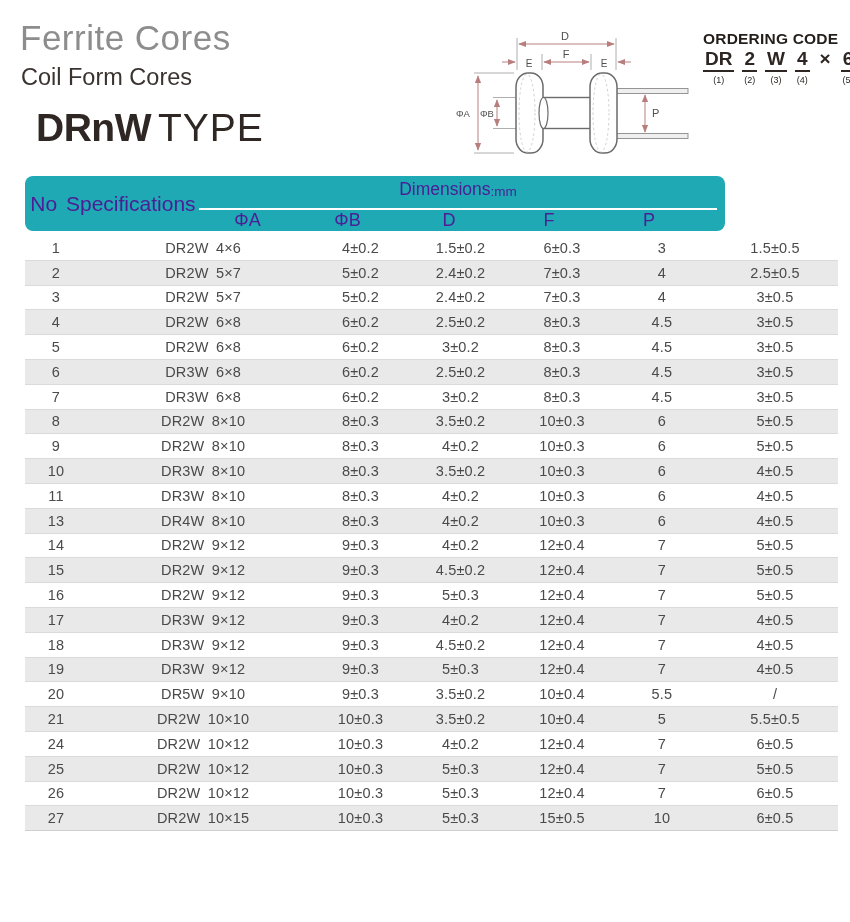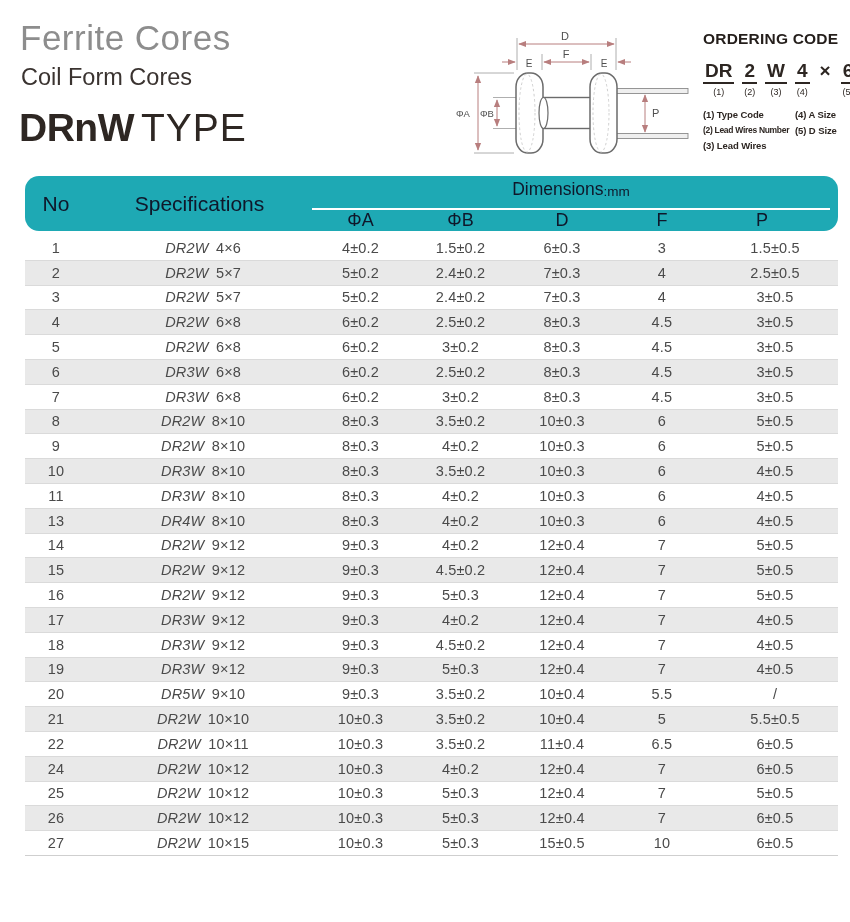--- a/index.html
+++ b/index.html
@@ -2,43 +2,43 @@
 <html><head>
 <meta charset="utf-8">
 <style>
   html,body{margin:0;padding:0;background:#ffffff;}
   .page{position:relative;width:850px;height:922px;background:#fff;overflow:hidden;
         font-family:"Liberation Sans",sans-serif;}
 
   
   .brand-title{position:absolute;left:20px;top:18px;font-size:35px;color:#8d8d8d;letter-spacing:0.5px;}
   .brand-subtitle{position:absolute;left:21px;top:64px;font-size:23.5px;color:#3a3330;font-weight:500;}
-  .brand-type{position:absolute;left:19px;top:106px;font-size:39px;color:#2e2723;white-space:nowrap;}
+  .brand-type{position:absolute;left:36px;top:106px;font-size:39px;color:#2e2723;white-space:nowrap;}
   .type-name{font-weight:bold;letter-spacing:-0.5px;}
   .type-suffix{font-weight:normal;margin-left:7px;letter-spacing:1px;}
 
   
   .diagram{position:absolute;left:438px;top:10px;width:262px;height:152px;}
 
   
   .ordering{position:absolute;left:703px;top:30px;width:146px;color:#2d2622;}
   .ord-title{font-size:15.5px;font-weight:bold;letter-spacing:0.2px;color:#241e1b;}
-  .ord-code{display:flex;margin-top:13px;}
+  .ord-code{display:flex;margin-top:1px;}
   .ord-part{display:flex;flex-direction:column;align-items:center;margin-right:8px;}
   .ord-char{font-size:19px;font-weight:bold;line-height:1;padding:0 2px 2px;}
   .ord-char.ul{border-bottom:2px solid #2d2622;}
   .ord-idx{font-size:9px;margin-top:3px;height:11px;}
   .ord-legend{display:flex;margin-top:9px;font-weight:bold;}
   .ord-col{font-size:9.5px;line-height:1.7;white-space:nowrap;letter-spacing:-0.1px;}
   .ord-col-left{width:92px;}
   .ord-col-left .ord-leg-item:nth-child(2){font-size:8.5px;letter-spacing:-0.3px;}
 
   
   .tbl-wrap{position:absolute;left:25px;top:176px;width:813px;}
-  .tbl-head{width:813px;height:55px;background:#1ea9b4;border-radius:14px;display:flex;color:#0f172a;}
+  .tbl-head{width:700px;height:55px;background:#1ea9b4;border-radius:8px;display:flex;color:#4c1d95;}
   .th-no{width:62px;display:flex;align-items:center;justify-content:center;font-size:21px;}
   .th-spec{width:225px;display:flex;align-items:center;justify-content:center;font-size:21px;}
   .th-dims{flex:1;display:flex;flex-direction:column;}
   .dims-title{height:26px;display:flex;align-items:flex-end;justify-content:center;
               font-size:17.5px;border-bottom:2px solid #fff;margin-right:8px;padding-bottom:8px;}
   .dims-unit{font-size:13.5px;padding-bottom:1px;}
   .dims-cols{flex:1;display:flex;align-items:center;font-size:18px;}
   .dims-col{text-align:center;box-sizing:border-box;}
   .dims-col-0{width:97px;}
   .dims-col-1{width:103px;}
@@ -47,21 +47,21 @@
   .dims-col-4{width:126px;padding-right:26px;}
 
   table.tbl{border-collapse:collapse;table-layout:fixed;width:813px;margin-top:5px;}
   table.tbl td{height:23.8px;padding:0;font-size:14.5px;color:#4a4a4a;text-align:center;
                border-top:1px solid #dadada;letter-spacing:0.2px;}
   table.tbl tr:first-child td{border-top:none;}
   table.tbl tr:nth-child(even){background:#e9e9e9;}
   table.tbl tr:last-child td{border-bottom:1px solid #cfcfcf;margin-top:15px;}
   td.c-spec{text-align:left;padding-left:48px;}
   td.c-p{padding-right:26px;box-sizing:border-box;}
-  .spec-model{display:inline-block;width:58px;font-style:italic;}
+  .spec-model{display:inline-block;width:58px;}
 </style>
 </head>
 <body>
 
 <div class="page">
 
   <div class="brand-title">Ferrite Cores</div>
   <div class="brand-subtitle">Coil Form Cores</div>
   <div class="brand-type">
     <span class="type-name">DRnW</span><span class="type-suffix">TYPE</span>
@@ -138,31 +138,20 @@
         </div>
         <div class="ord-part">
           <span class="ord-char">×</span>
           <span class="ord-idx"></span>
         </div>
         <div class="ord-part">
           <span class="ord-char ul">6</span>
           <span class="ord-idx">(5)</span>
         </div>
       </div>
-    <div class="ord-legend">
-      <div class="ord-col ord-col-left" id="legend-left">
-          <div class="ord-leg-item">(1) Type Code</div>
-          <div class="ord-leg-item">(2) Lead Wires Number</div>
-          <div class="ord-leg-item">(3) Lead Wires</div>
-        </div>
-      <div class="ord-col" id="legend-right">
-          <div class="ord-leg-item">(4) A Size</div>
-          <div class="ord-leg-item">(5) D Size</div>
-        </div>
-    </div>
   </aside>
 
   <section class="tbl-wrap">
     <div class="tbl-head">
       <div class="th-no">No</div>
       <div class="th-spec">Specifications</div>
       <div class="th-dims">
         <div class="dims-title">
           <span>Dimensions</span>
             <span class="dims-unit">:mm</span>
@@ -361,29 +350,20 @@
           <tr>
             <td class="c-no">21</td>
             <td class="c-spec"><span class="spec-model">DR2W</span><span class="spec-size">10×10</span></td>
             <td class="c-a">10±0.3</td>
             <td class="c-b">3.5±0.2</td>
             <td class="c-d">10±0.4</td>
             <td class="c-f">5</td>
             <td class="c-p">5.5±0.5</td>
           </tr>
           <tr>
-            <td class="c-no">22</td>
-            <td class="c-spec"><span class="spec-model">DR2W</span><span class="spec-size">10×11</span></td>
-            <td class="c-a">10±0.3</td>
-            <td class="c-b">3.5±0.2</td>
-            <td class="c-d">11±0.4</td>
-            <td class="c-f">6.5</td>
-            <td class="c-p">6±0.5</td>
-          </tr>
-          <tr>
             <td class="c-no">24</td>
             <td class="c-spec"><span class="spec-model">DR2W</span><span class="spec-size">10×12</span></td>
             <td class="c-a">10±0.3</td>
             <td class="c-b">4±0.2</td>
             <td class="c-d">12±0.4</td>
             <td class="c-f">7</td>
             <td class="c-p">6±0.5</td>
           </tr>
           <tr>
             <td class="c-no">25</td>

